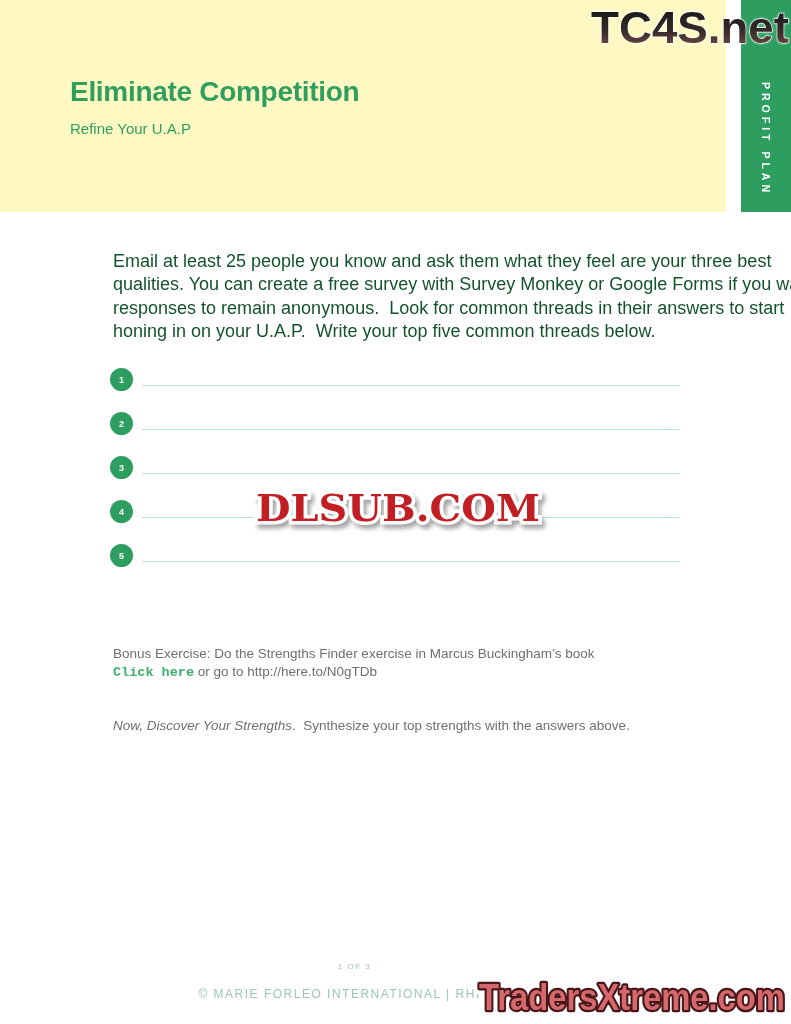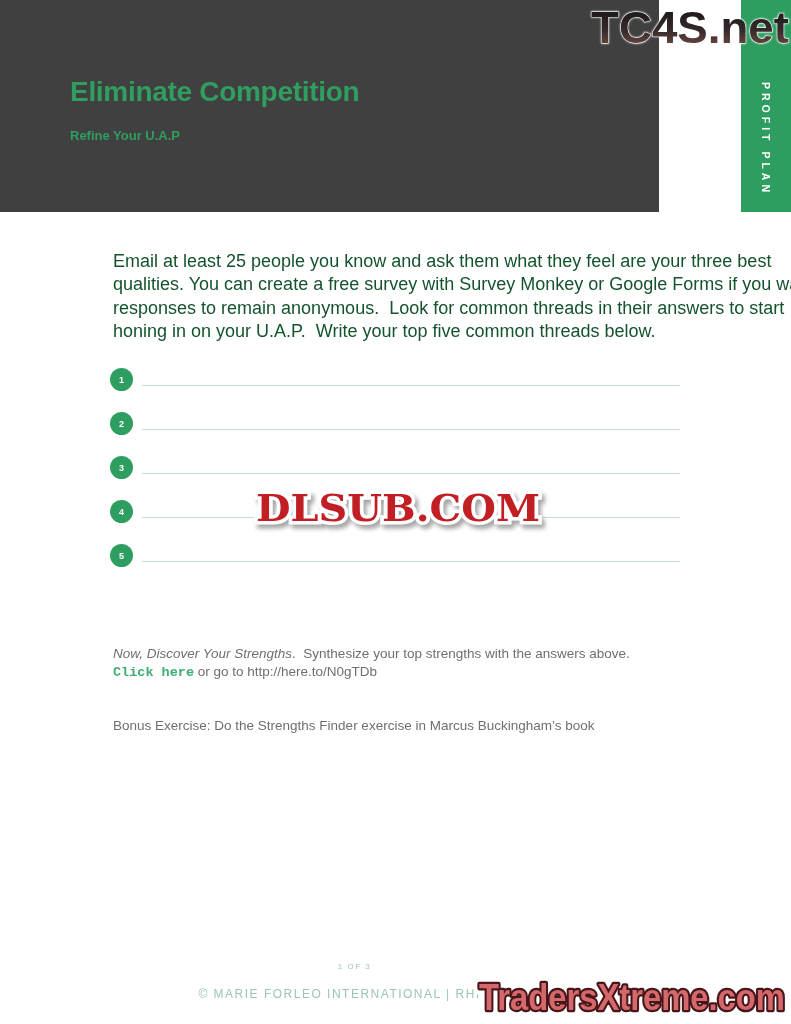--- a/index.html
+++ b/index.html
@@ -12,36 +12,36 @@
     height: 1024px;
     background: #ffffff;
     overflow: hidden;
     margin: 0 auto;
   }
 
   
   .header-band {
     position: absolute;
     left: 0; top: 0;
-    width: 659px; height: 212px;
-    background: #404040;
+    width: 726px; height: 212px;
+    background: #fef9c3;
   }
   .page-title {
     position: absolute;
     left: 70px; top: 76px;
     font-size: 28px;
     font-weight: bold;
     letter-spacing: -0.3px;
     color: #2f9e5f;
   }
   .page-subtitle {
     position: absolute;
-    left: 70px; top: 128px;
-    font-size: 13px;
-    font-weight: bold;
+    left: 70px; top: 120px;
+    font-size: 15px;
+    font-weight: normal;
     color: #2f9e5f;
   }
   .side-tab {
     position: absolute;
     right: 0; top: 0;
     width: 50px; height: 212px;
     background: #2e9e60;
   }
   .side-tab-label {
     position: absolute;
@@ -191,22 +191,22 @@
       <span class="num-badge">4</span>
       <span class="write-line"></span>
     </div>
     <div class="thread-row">
       <span class="num-badge">5</span>
       <span class="write-line"></span>
     </div>
   </div>
 
   <div class="bonus-block">
+    <div>Bonus Exercise: Do the Strengths Finder exercise in Marcus Buckingham’s book</div>
     <div><span class="bonus-italic">Now, Discover Your Strengths</span><span>.  Synthesize your top strengths with the answers above.</span></div>
-    <div>Bonus Exercise: Do the Strengths Finder exercise in Marcus Buckingham’s book</div>
   </div>
 
   <div class="link-line"><span class="link-green">Click here</span><span> or go to http://here.to/N0gTDb</span></div>
 
   <div class="footer-page">1 OF 3</div>
   <div class="footer-copyright">© MARIE FORLEO INTERNATIONAL | RHHBSCHOOL.COM</div>
 
   <svg class="wm-tc4s" width="205" height="55" viewBox="0 0 205 55">
     <defs>
       <linearGradient id="tc4s-grad" x1="0" y1="0" x2="0" y2="1">

